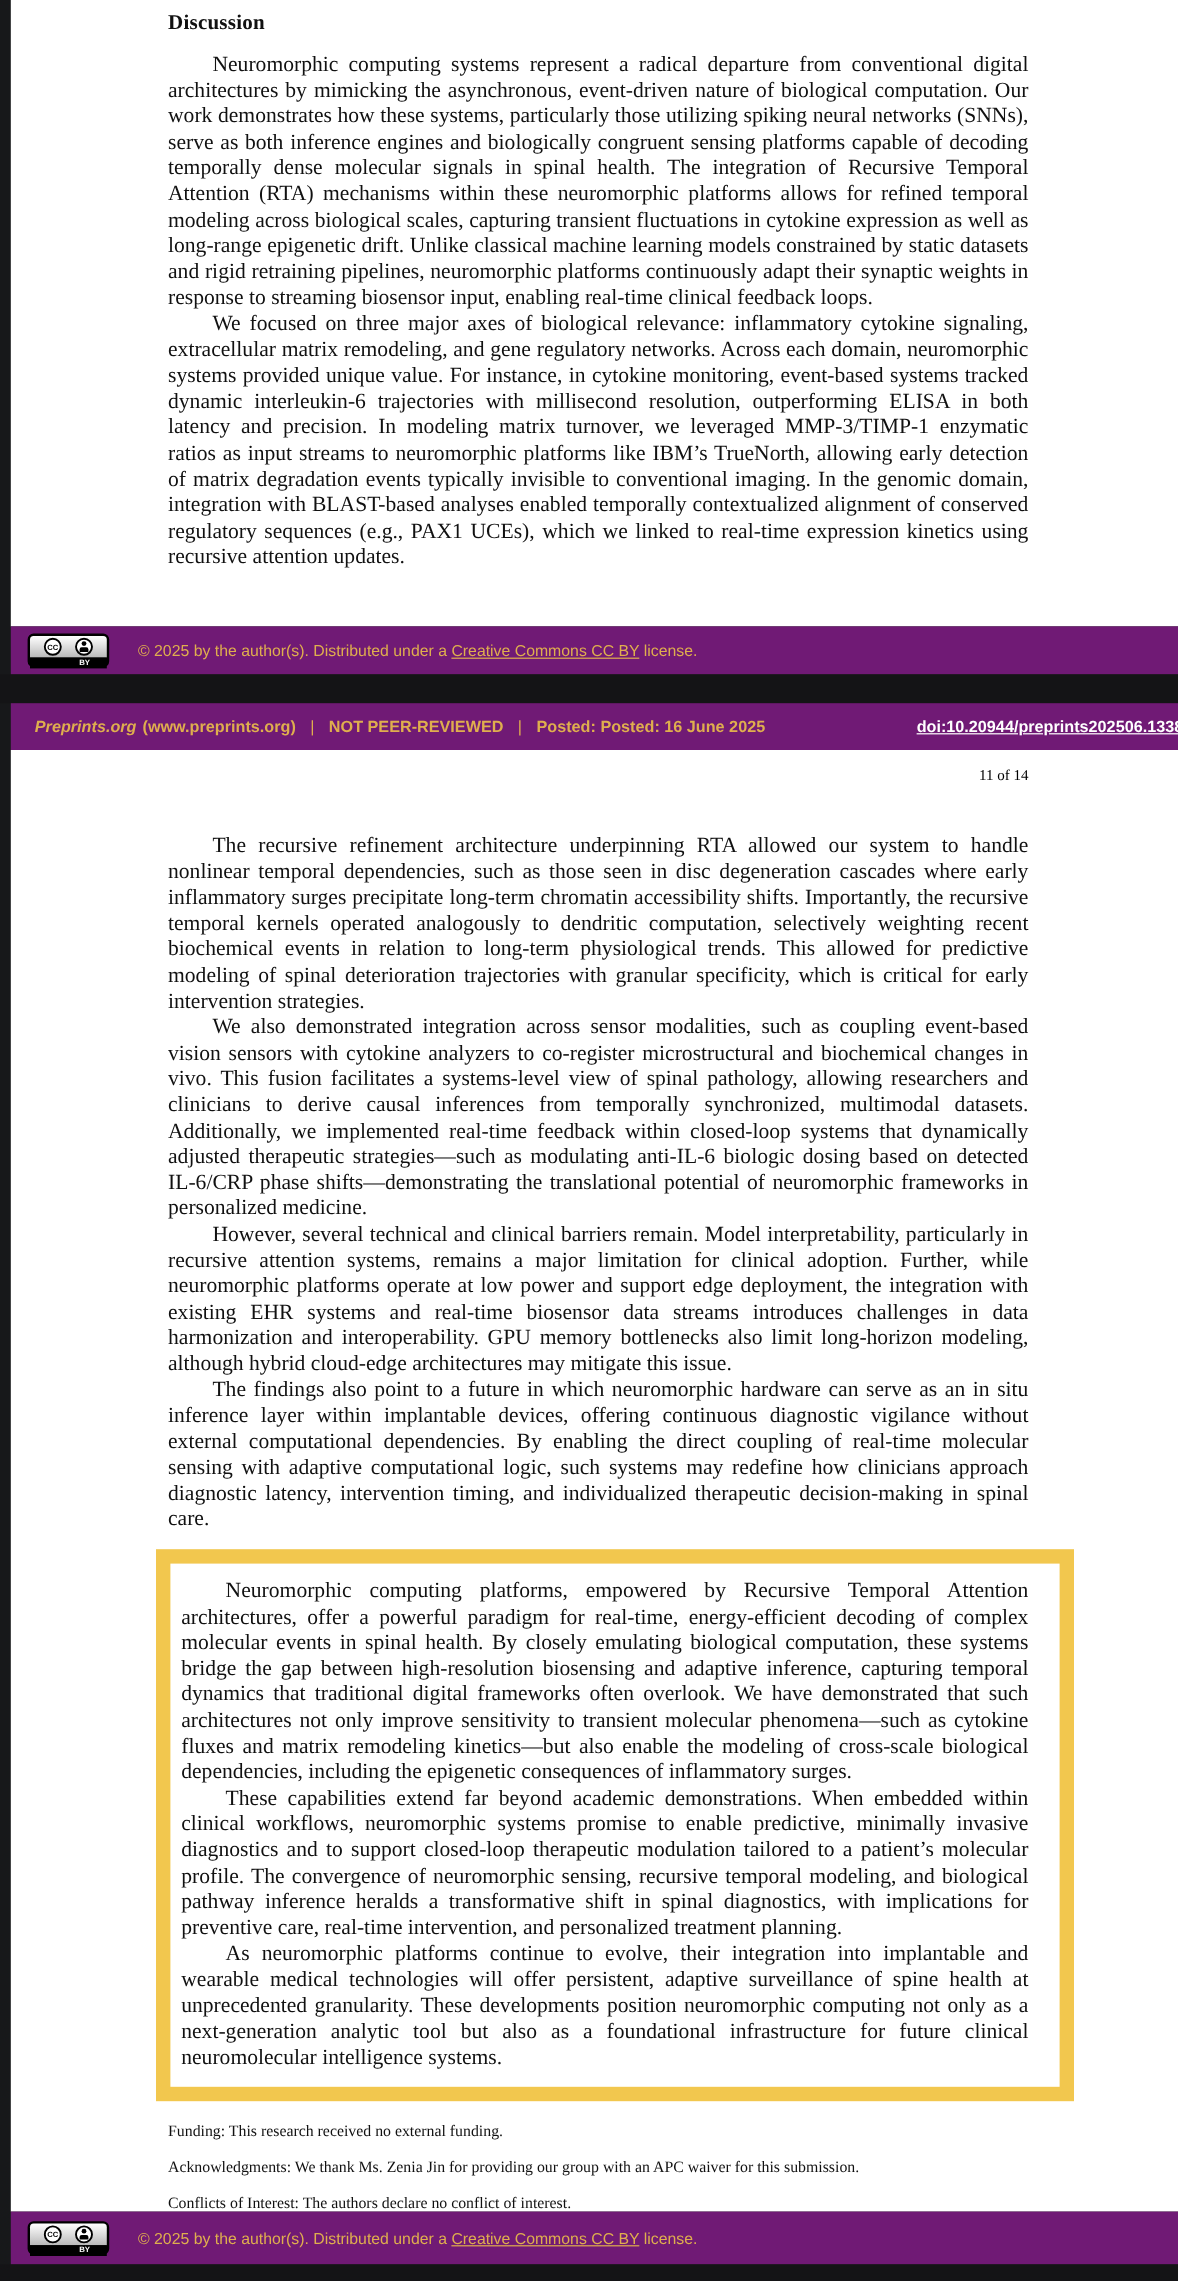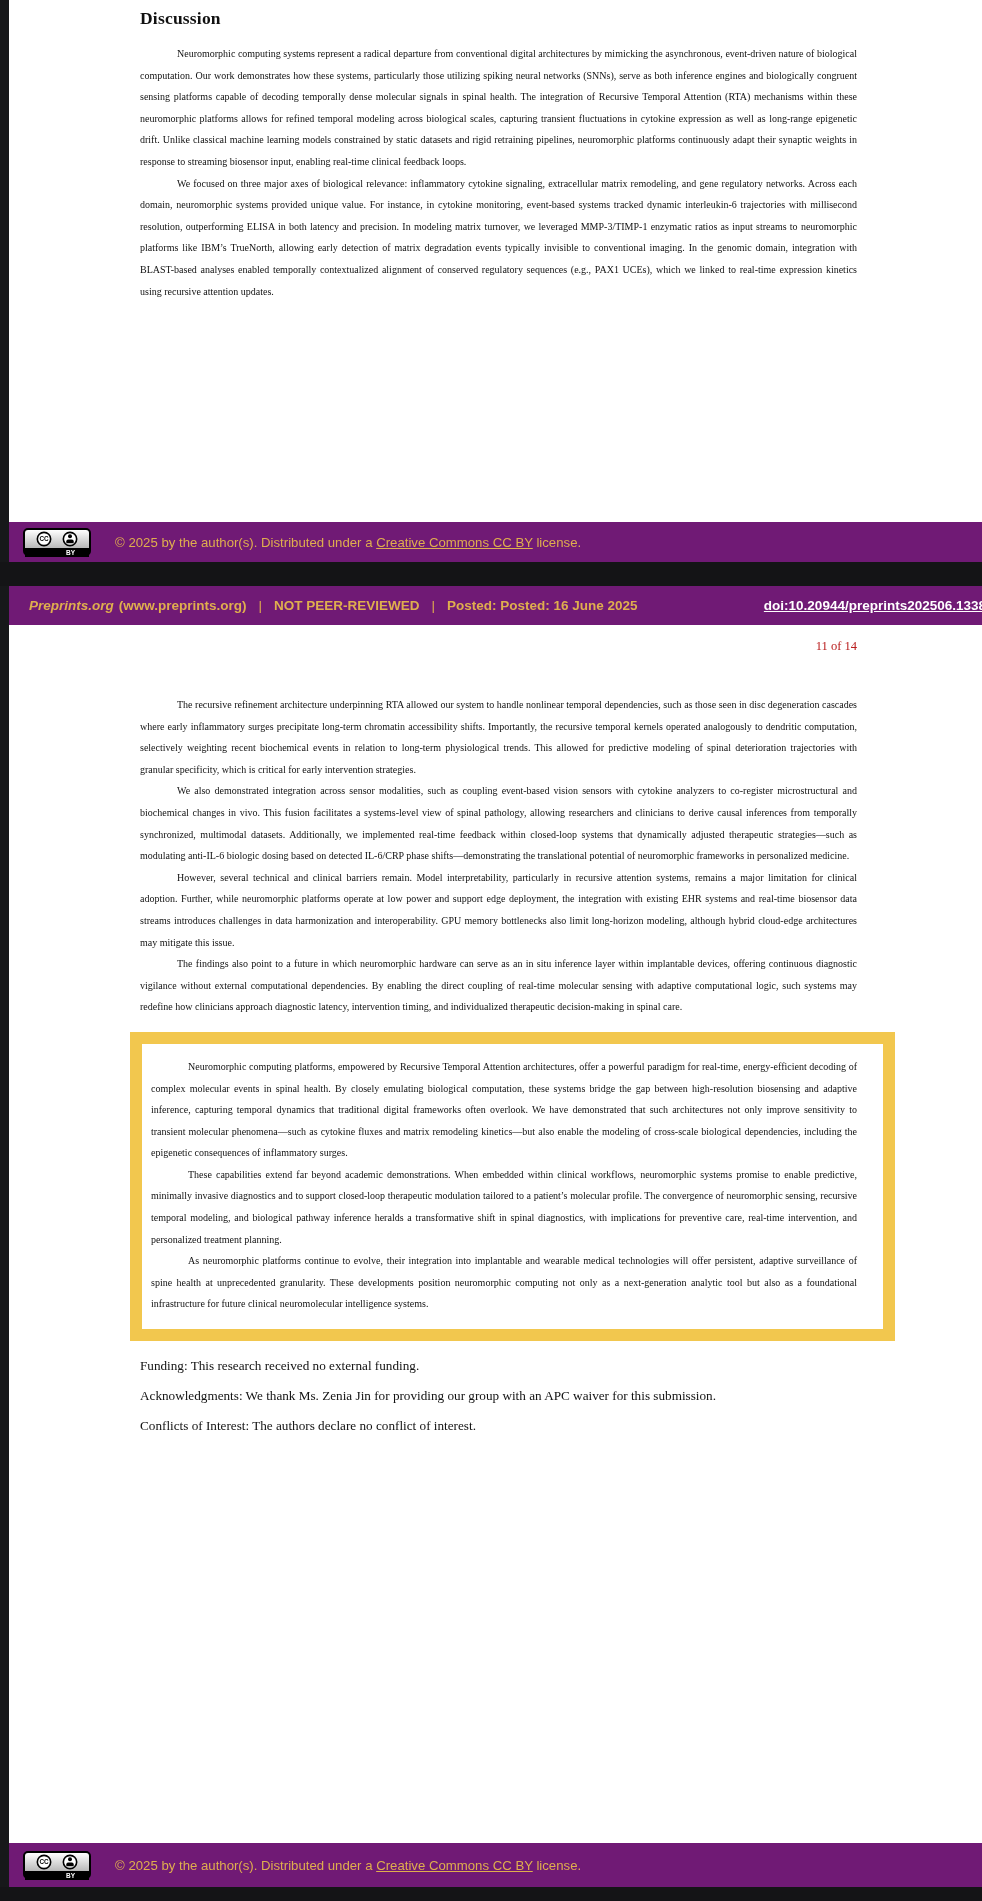--- a/index.html
+++ b/index.html
@@ -18,29 +18,29 @@
   .page-top { height: 522px; padding: 8px 125px 0 131px; }
   .page-main { height: 1218px; padding: 10px 125px 0 131px; }
 
   h2.section-title {
     font-size: 17.5px;
     font-weight: bold;
     letter-spacing: 0.2px;
     margin: 0 0 14px 0;
   }
   p.body-par {
-    font-size: 10px;
+    font-size: 18px;
     line-height: 21.6px;
     text-align: justify;
     text-indent: 37px;
   }
   .page-number-row {
     text-align: right;
     font-size: 12.5px;
-    color: #b91c1c;
+    color: #000000;
     margin: 4px 0 40px 0;
   }
 
   
   .banner {
     background: #701a75;
     display: flex;
     align-items: center;
     overflow: hidden;
     font-family: "Liberation Sans", "DejaVu Sans", sans-serif;

